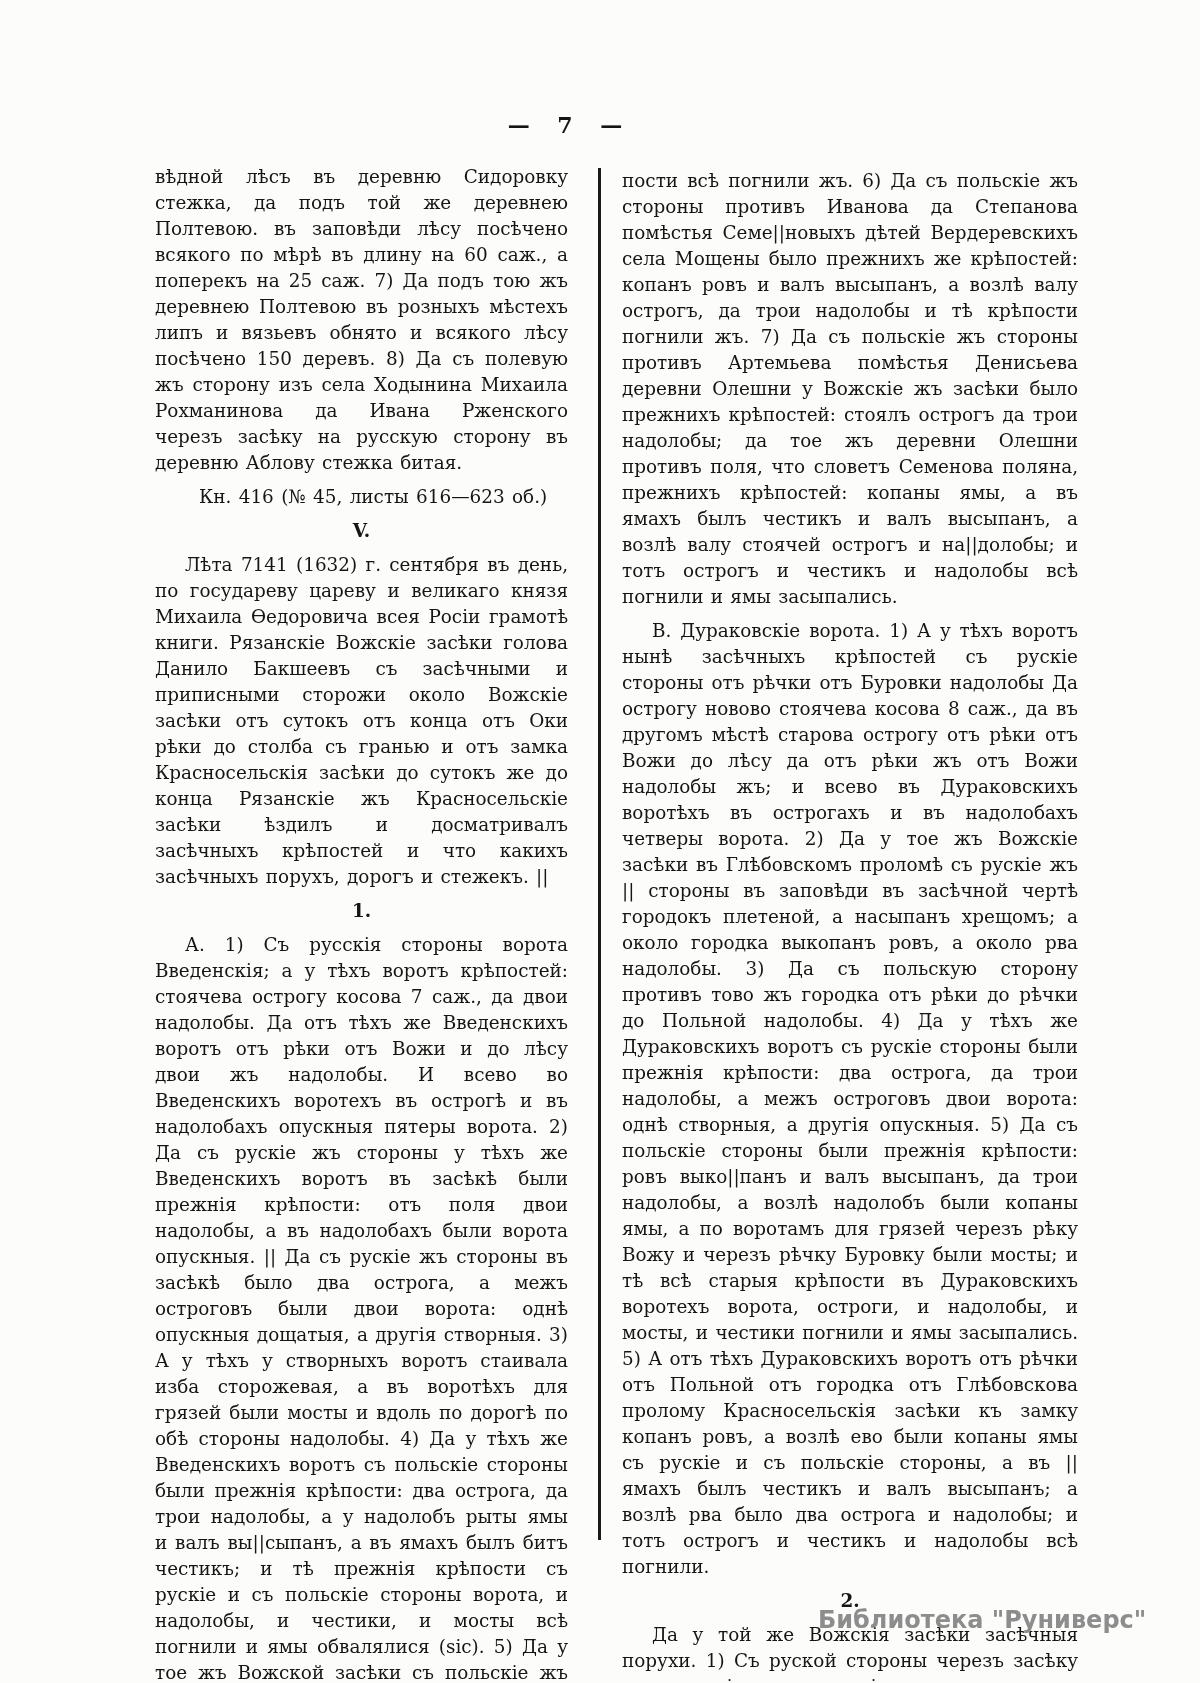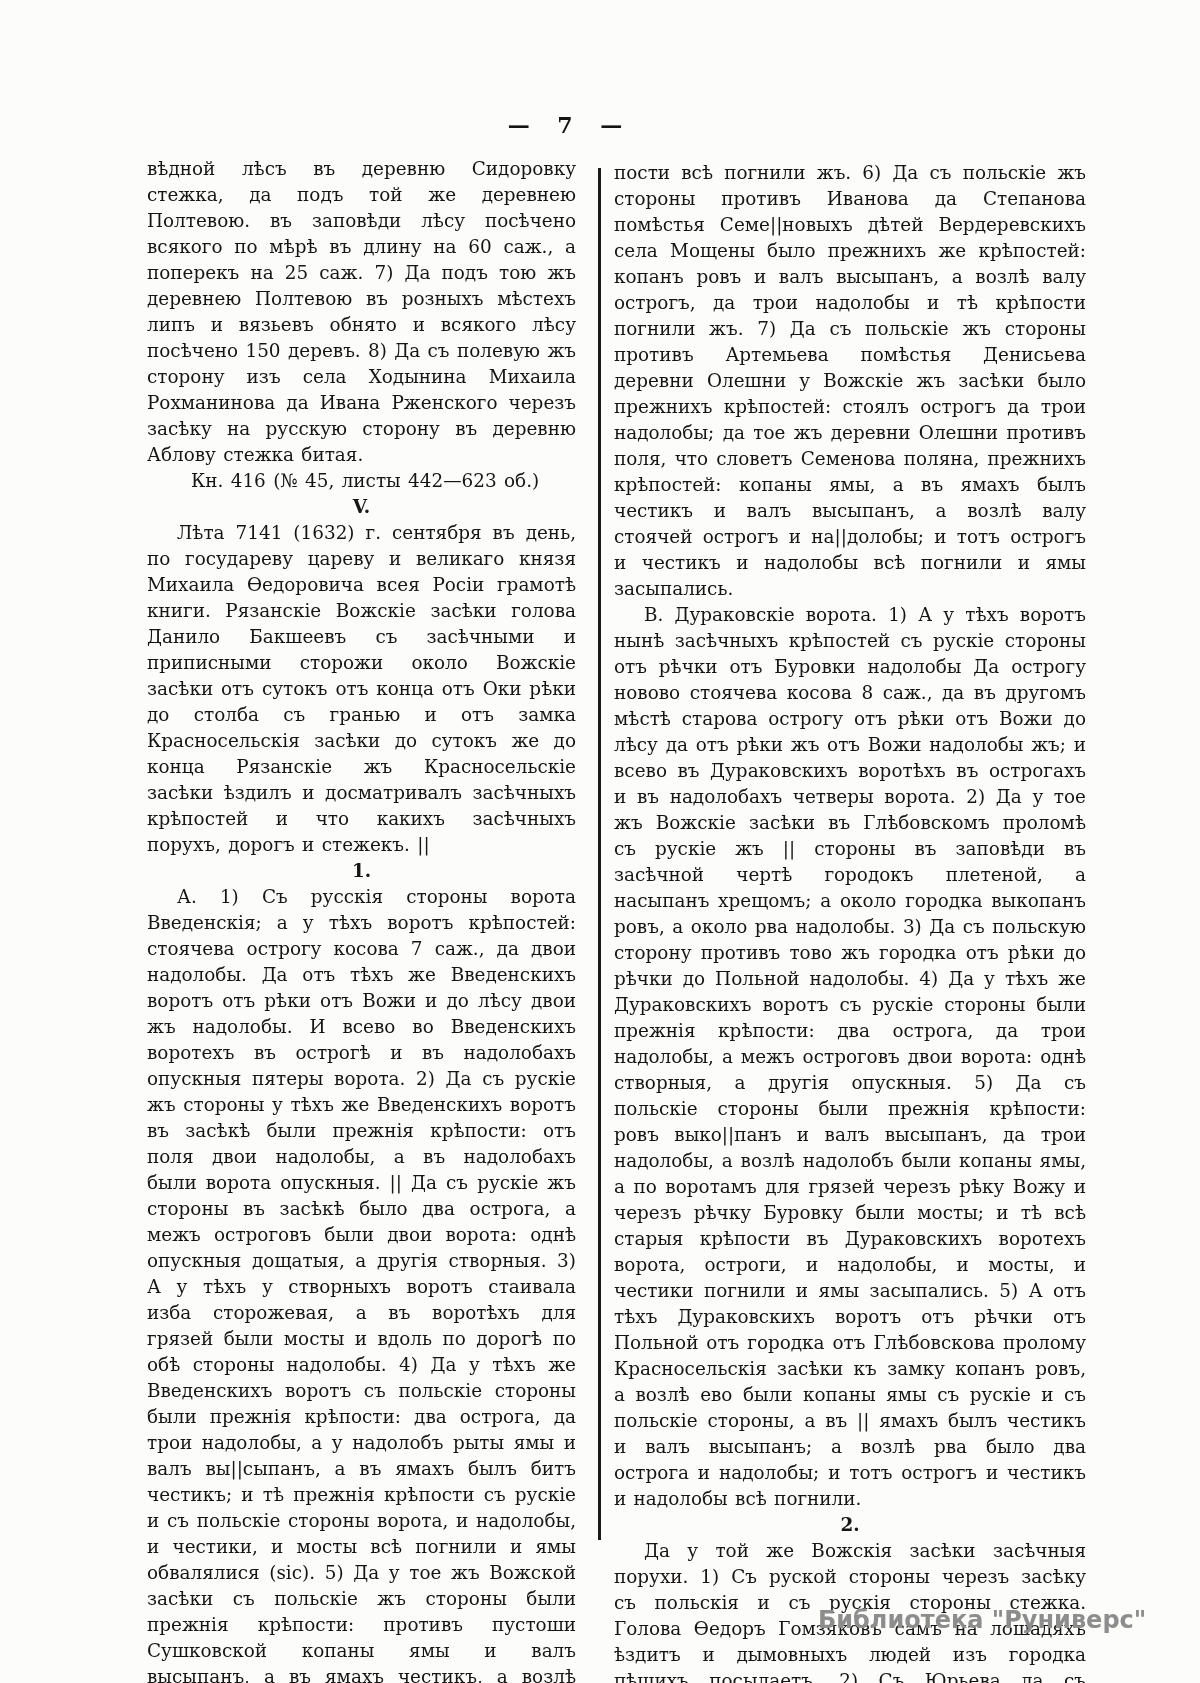--- a/index.html
+++ b/index.html
@@ -25,21 +25,21 @@
   }
   .col {
     position: absolute;
     text-align: justify;
     font-size: 18.4px;
     line-height: 26px;
     word-spacing: 1.5px;
   }
   .col-left  { left: 147px; top: 156px; width: 429px; }
   .col-right { left: 614px; top: 160px; width: 472px; }
-  .col p { margin: 0; }
+  .col p { margin: 8px; }
   .indent { text-indent: 30px; }
   .ref-line {
     text-align: left;
     padding-left: 44px;
     margin-top: 1px;
   }
   .section-num {
     text-align: center;
     text-align-last: center;
     font-weight: bold;
@@ -84,21 +84,21 @@
 <body>
 
 <div class="page">
 
   <div class="header-page-num">— 7 —</div>
 
   <div class="divider"></div>
 
   <div class="col col-left">
     <p>вѣдной лѣсъ въ деревню Сидоровку стежка, да подъ той же деревнею Полтевою. въ заповѣди лѣсу посѣчено всякого по мѣрѣ въ длину на 60 саж., а поперекъ на 25 саж. 7) Да подъ тою жъ деревнею Полтевою въ розныхъ мѣстехъ липъ и вязьевъ обнято и всякого лѣсу посѣчено 150 деревъ. 8) Да съ полевую жъ сторону изъ села Ходынина Михаила Рохманинова да Ивана Рженского черезъ засѣку на русскую сторону въ деревню Аблову стежка битая.</p>
-    <p class="ref-line">Кн. 416 (№ 45, листы 442—623 об.)</p>
+    <p class="ref-line">Кн. 416 (№ 45, листы 616—623 об.)</p>
     <p class="section-v">V.</p>
     <p class="indent">Лѣта 7141 (1632) г. сентября въ день, по государеву цареву и великаго князя Михаила Ѳедоровича всея Росіи грамотѣ книги. Рязанскіе Вожскіе засѣки голова Данило Бакшеевъ съ засѣчными и приписными сторожи около Вожскіе засѣки отъ сутокъ отъ конца отъ Оки рѣки до столба съ гранью и отъ замка Красносельскія засѣки до сутокъ же до конца Рязанскіе жъ Красносельскіе засѣки ѣздилъ и досматривалъ засѣчныхъ крѣпостей и что какихъ засѣчныхъ порухъ, дорогъ и стежекъ. ||</p>
     <p class="section-num">1.</p>
     <p class="indent">А. 1) Съ русскія стороны ворота Введенскія; а у тѣхъ воротъ крѣпостей: стоячева острогу косова 7 саж., да двои надолобы. Да отъ тѣхъ же Введенскихъ воротъ отъ рѣки отъ Вожи и до лѣсу двои жъ надолобы. И всево во Введенскихъ воротехъ въ острогѣ и въ надолобахъ опускныя пятеры ворота. 2) Да съ рускіе жъ стороны у тѣхъ же Введенскихъ воротъ въ засѣкѣ были прежнія крѣпости: отъ поля двои надолобы, а въ надолобахъ были ворота опускныя. || Да съ рускіе жъ стороны въ засѣкѣ было два острога, а межъ остроговъ были двои ворота: однѣ опускныя дощатыя, а другія створныя. 3) А у тѣхъ у створныхъ воротъ стаивала изба сторожевая, а въ воротѣхъ для грязей были мосты и вдоль по дорогѣ по обѣ стороны надолобы. 4) Да у тѣхъ же Введенскихъ воротъ съ польскіе стороны были прежнія крѣпости: два острога, да трои надолобы, а у надолобъ рыты ямы и валъ вы||сыпанъ, а въ ямахъ былъ битъ честикъ; и тѣ прежнія крѣпости съ рускіе и съ польскіе стороны ворота, и надолобы, и честики, и мосты всѣ погнили и ямы обвалялися (sic). 5) Да у тое жъ Вожской засѣки съ польскіе жъ стороны были прежнія крѣпости: противъ пустоши Сушковской копаны ямы и валъ высыпанъ, а въ ямахъ честикъ, а возлѣ валу былъ острогъ и надолобы· и тѣ прежнія крѣ-</p>
   </div>
 
   <div class="col col-right">
     <p>пости всѣ погнили жъ. 6) Да съ польскіе жъ стороны противъ Иванова да Степанова помѣстья Семе||новыхъ дѣтей Вердеревскихъ села Мощены было прежнихъ же крѣпостей: копанъ ровъ и валъ высыпанъ, а возлѣ валу острогъ, да трои надолобы и тѣ крѣпости погнили жъ. 7) Да съ польскіе жъ стороны противъ Артемьева помѣстья Денисьева деревни Олешни у Вожскіе жъ засѣки было прежнихъ крѣпостей: стоялъ острогъ да трои надолобы; да тое жъ деревни Олешни противъ поля, что словетъ Семенова поляна, прежнихъ крѣпостей: копаны ямы, а въ ямахъ былъ честикъ и валъ высыпанъ, а возлѣ валу стоячей острогъ и на||долобы; и тотъ острогъ и честикъ и надолобы всѣ погнили и ямы засыпались.</p>
     <p class="indent">В. Дураковскіе ворота. 1) А у тѣхъ воротъ нынѣ засѣчныхъ крѣпостей съ рускіе стороны отъ рѣчки отъ Буровки надолобы Да острогу новово стоячева косова 8 саж., да въ другомъ мѣстѣ старова острогу отъ рѣки отъ Вожи до лѣсу да отъ рѣки жъ отъ Вожи надолобы жъ; и всево въ Дураковскихъ воротѣхъ въ острогахъ и въ надолобахъ четверы ворота. 2) Да у тое жъ Вожскіе засѣки въ Глѣбовскомъ проломѣ съ рускіе жъ || стороны въ заповѣди въ засѣчной чертѣ городокъ плетеной, а насыпанъ хрещомъ; а около городка выкопанъ ровъ, а около рва надолобы. 3) Да съ польскую сторону противъ тово жъ городка отъ рѣки до рѣчки до Польной надолобы. 4) Да у тѣхъ же Дураковскихъ воротъ съ рускіе стороны были прежнія крѣпости: два острога, да трои надолобы, а межъ остроговъ двои ворота: однѣ створныя, а другія опускныя. 5) Да съ польскіе стороны были прежнія крѣпости: ровъ выко||панъ и валъ высыпанъ, да трои надолобы, а возлѣ надолобъ были копаны ямы, а по воротамъ для грязей черезъ рѣку Вожу и черезъ рѣчку Буровку были мосты; и тѣ всѣ старыя крѣпости въ Дураковскихъ воротехъ ворота, остроги, и надолобы, и мосты, и честики погнили и ямы засыпались. 5) А отъ тѣхъ Дураковскихъ воротъ отъ рѣчки отъ Польной отъ городка отъ Глѣбовскова пролому Красносельскія засѣки къ замку копанъ ровъ, а возлѣ ево были копаны ямы съ рускіе и съ польскіе стороны, а въ || ямахъ былъ честикъ и валъ высыпанъ; а возлѣ рва было два острога и надолобы; и тотъ острогъ и честикъ и надолобы всѣ погнили.</p>
     <p class="section-num">2.</p>

